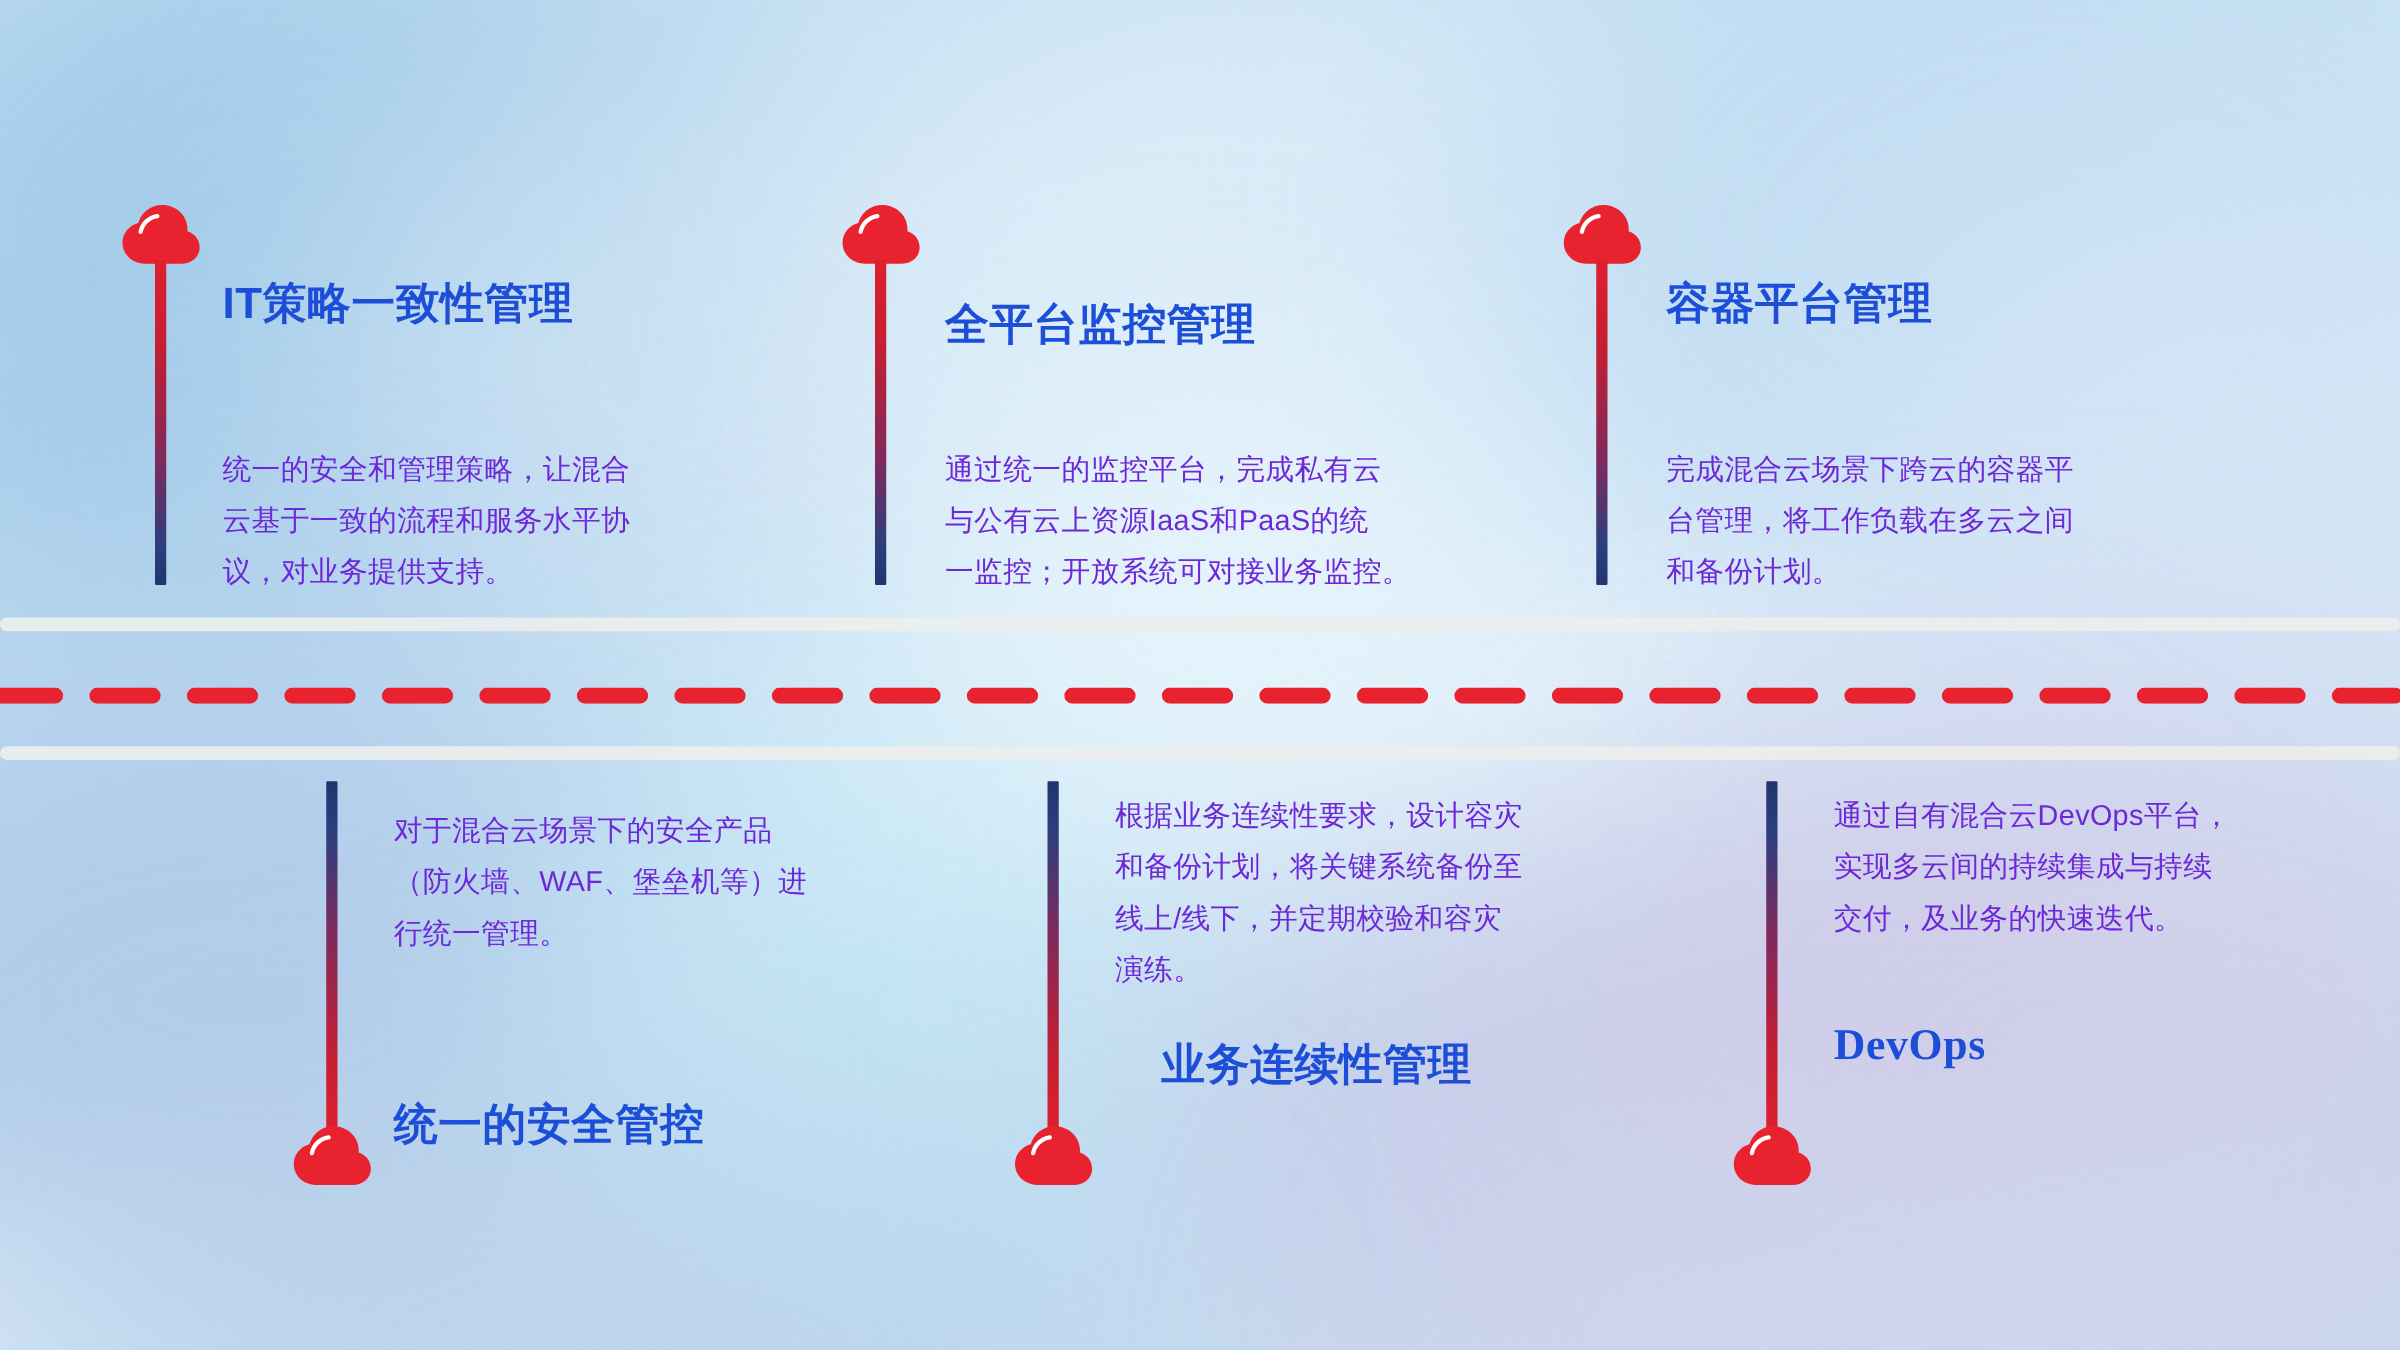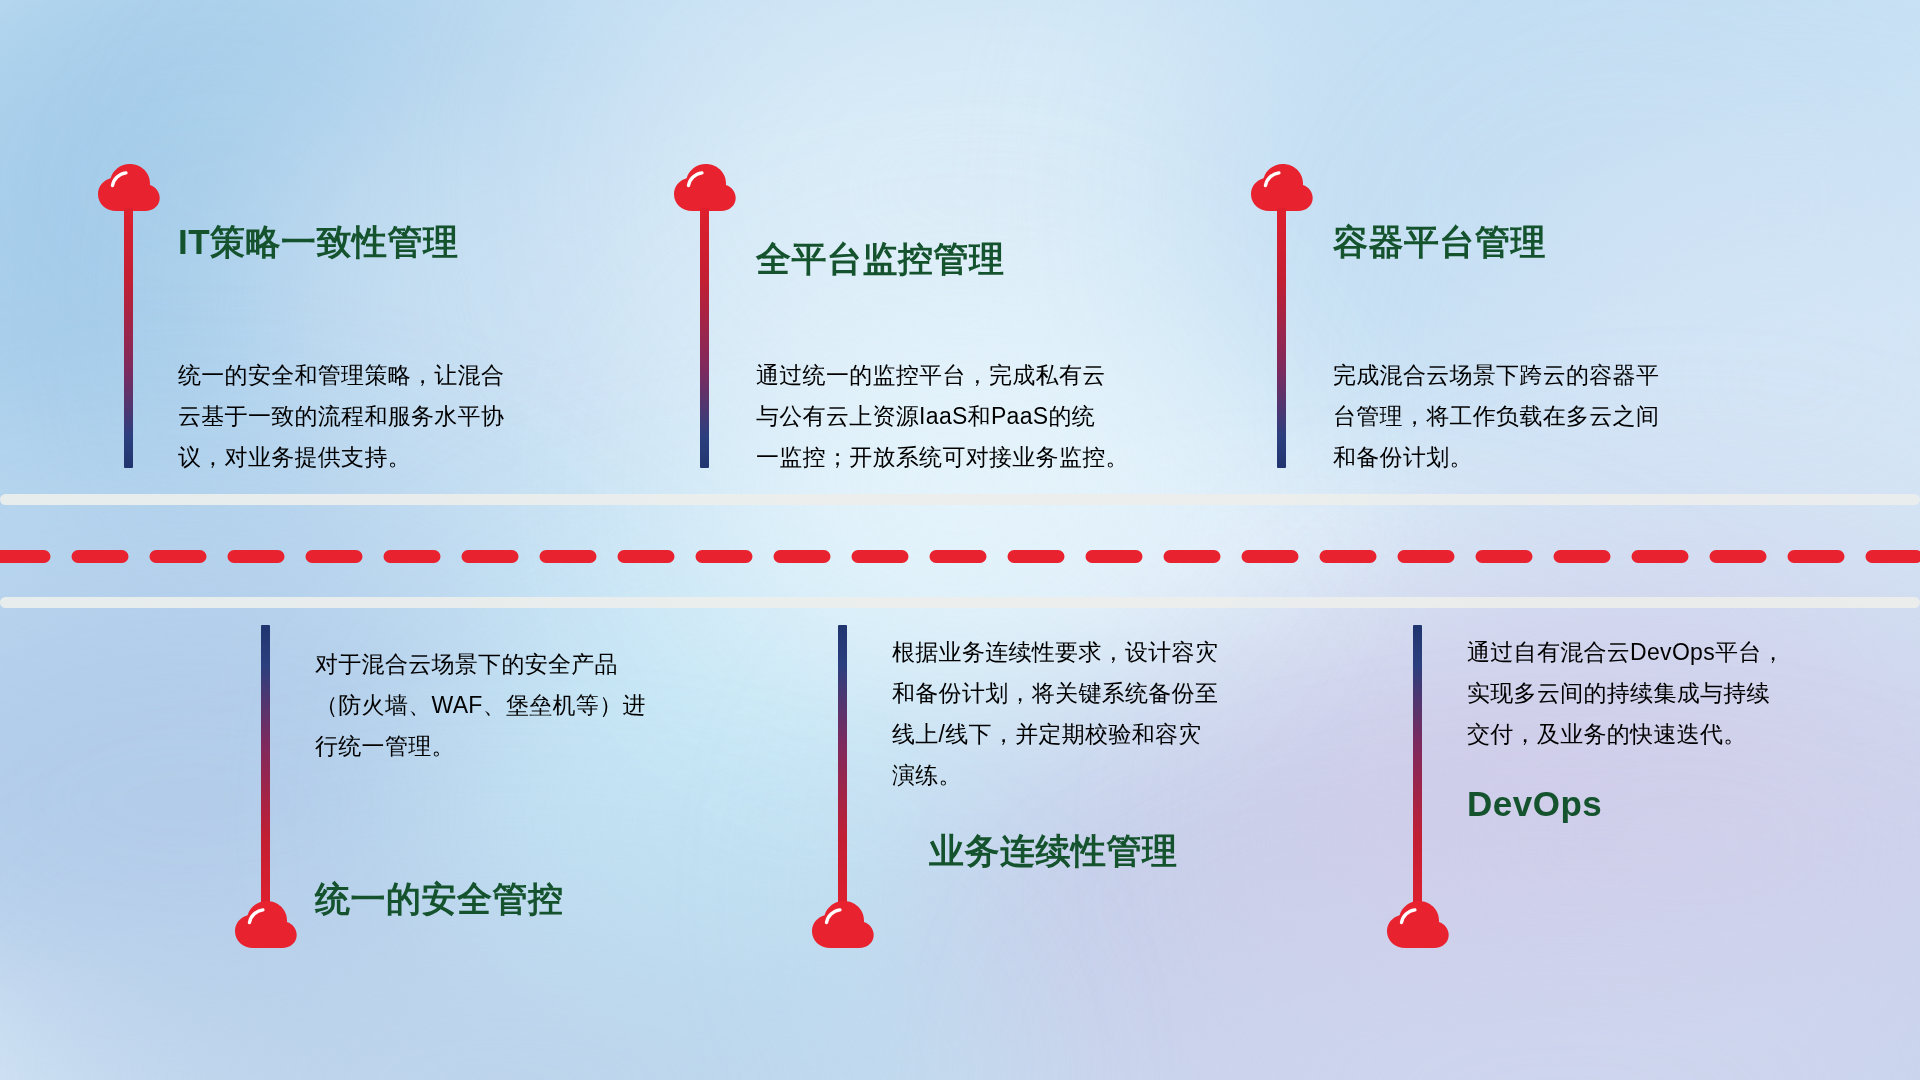--- a/index.html
+++ b/index.html
@@ -44,25 +44,25 @@
   .cloud{position:absolute;width:66px;height:52px;}
   .stem{
     position:absolute;width:9px;border-radius:1px;
     background:linear-gradient(180deg,#e01f2d 0%,#c21f33 28%,#7e2a5e 62%,#2b3f7e 88%,#20356f 100%);
   }
   .stem-up{
     background:linear-gradient(180deg,#20356f 0%,#2b3f7e 14%,#7e2a5e 42%,#c21f33 75%,#e01f2d 100%);
   }
   .heading{
     position:absolute;white-space:nowrap;
-    font-size:35px;font-weight:bold;color:#14532d;letter-spacing:.5px;
+    font-size:35px;font-weight:bold;color:#1d4ed8;letter-spacing:.5px;
   }
   .para{
     position:absolute;
-    font-size:23px;line-height:41px;color:#000000;
+    font-size:23px;line-height:41px;color:#6d28d9;
     width:470px;white-space:pre-line;letter-spacing:.3px;
   }
 </style>
 </head>
 <body>
 
 <div id="stage">
 
   <div class="bg bg-base"></div>
   <div class="bg">
@@ -147,20 +147,20 @@
       <path d="M20.5 51C9.8 51 2 43.6 2 34.2c0-7.6 5.2-13.9 12.6-15.9C17 10 24.6 4 33.8 4 45 4 54 12.6 54 23.2c0 .6 0 1.2-.1 1.8 5.8 1.8 9.8 6.9 9.8 13 0 7.6-6.4 13-14.6 13z" fill="#e8232f"></path>
       <path d="M16.5 25.5c1.2-6.6 6.6-11.6 13.4-12.6" fill="none" stroke="#ffffff" stroke-width="3.4" stroke-linecap="round"></path>
     </svg>
   </div>
 
   <div class="marker">
     <div class="stem stem-up" style="left:1413px;top:625px;height:285px;"></div>
     <div class="para" style="left:1467px;top:632px;">通过自有混合云DevOps平台，
 实现多云间的持续集成与持续
 交付，及业务的快速迭代。</div>
-    <div class="heading" style="left:1467px;top:784px;">DevOps</div>
+    <div class="heading" style="left:1467px;top:816px;font-family:Liberation Serif, serif;">DevOps</div>
     <svg class="cloud" style="left:1385px;top:897px;" viewBox="0 0 66 52">
       <path d="M20.5 51C9.8 51 2 43.6 2 34.2c0-7.6 5.2-13.9 12.6-15.9C17 10 24.6 4 33.8 4 45 4 54 12.6 54 23.2c0 .6 0 1.2-.1 1.8 5.8 1.8 9.8 6.9 9.8 13 0 7.6-6.4 13-14.6 13z" fill="#e8232f"></path>
       <path d="M16.5 25.5c1.2-6.6 6.6-11.6 13.4-12.6" fill="none" stroke="#ffffff" stroke-width="3.4" stroke-linecap="round"></path>
     </svg>
   </div>
 
 </div>
 
 </body></html>

